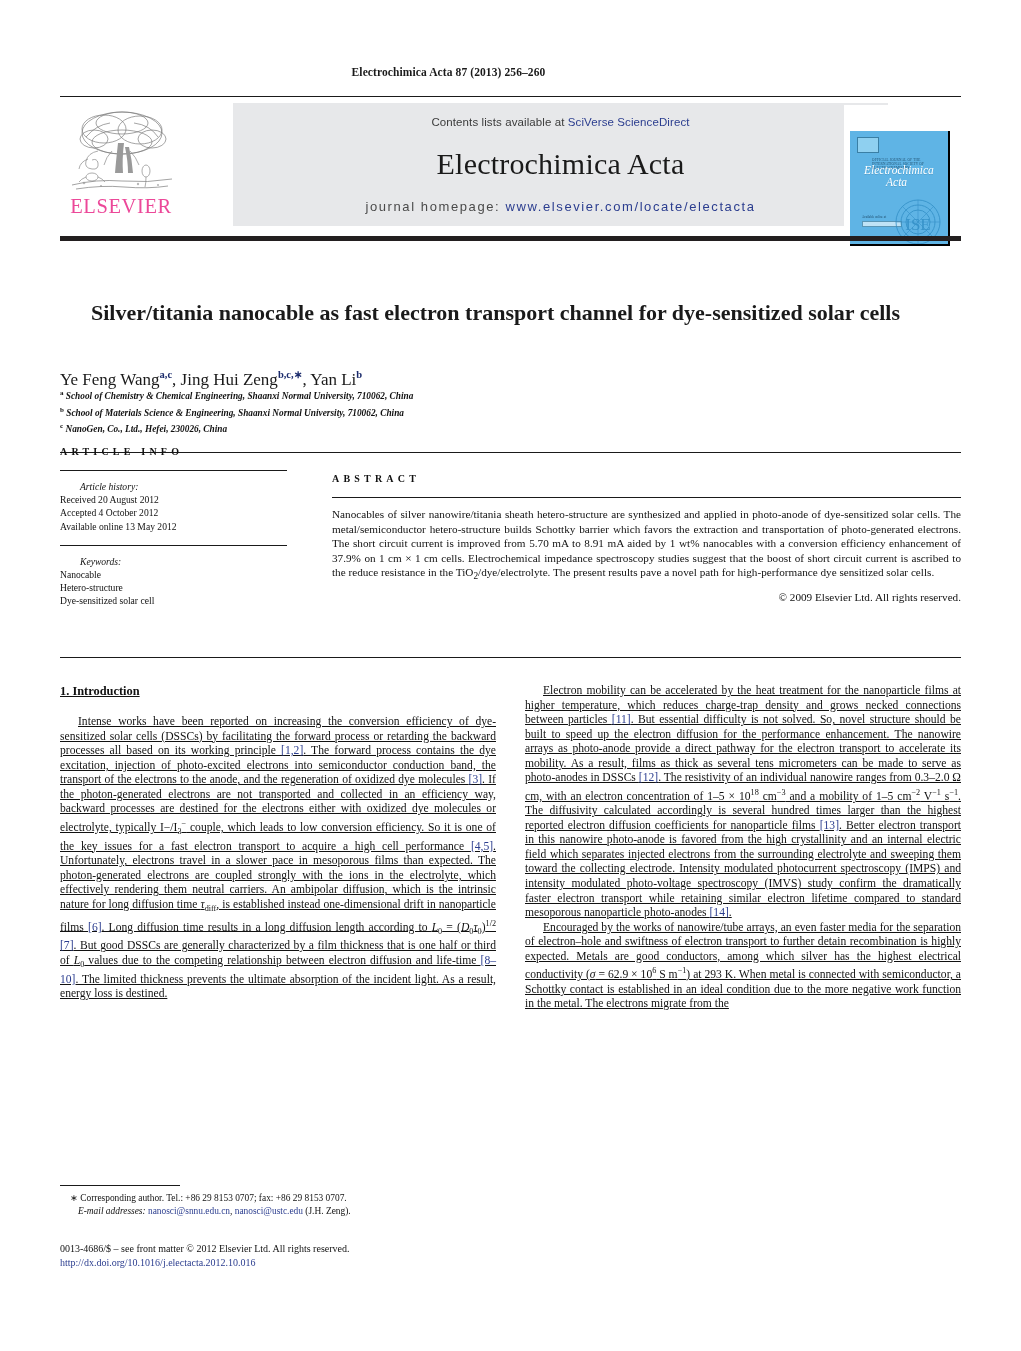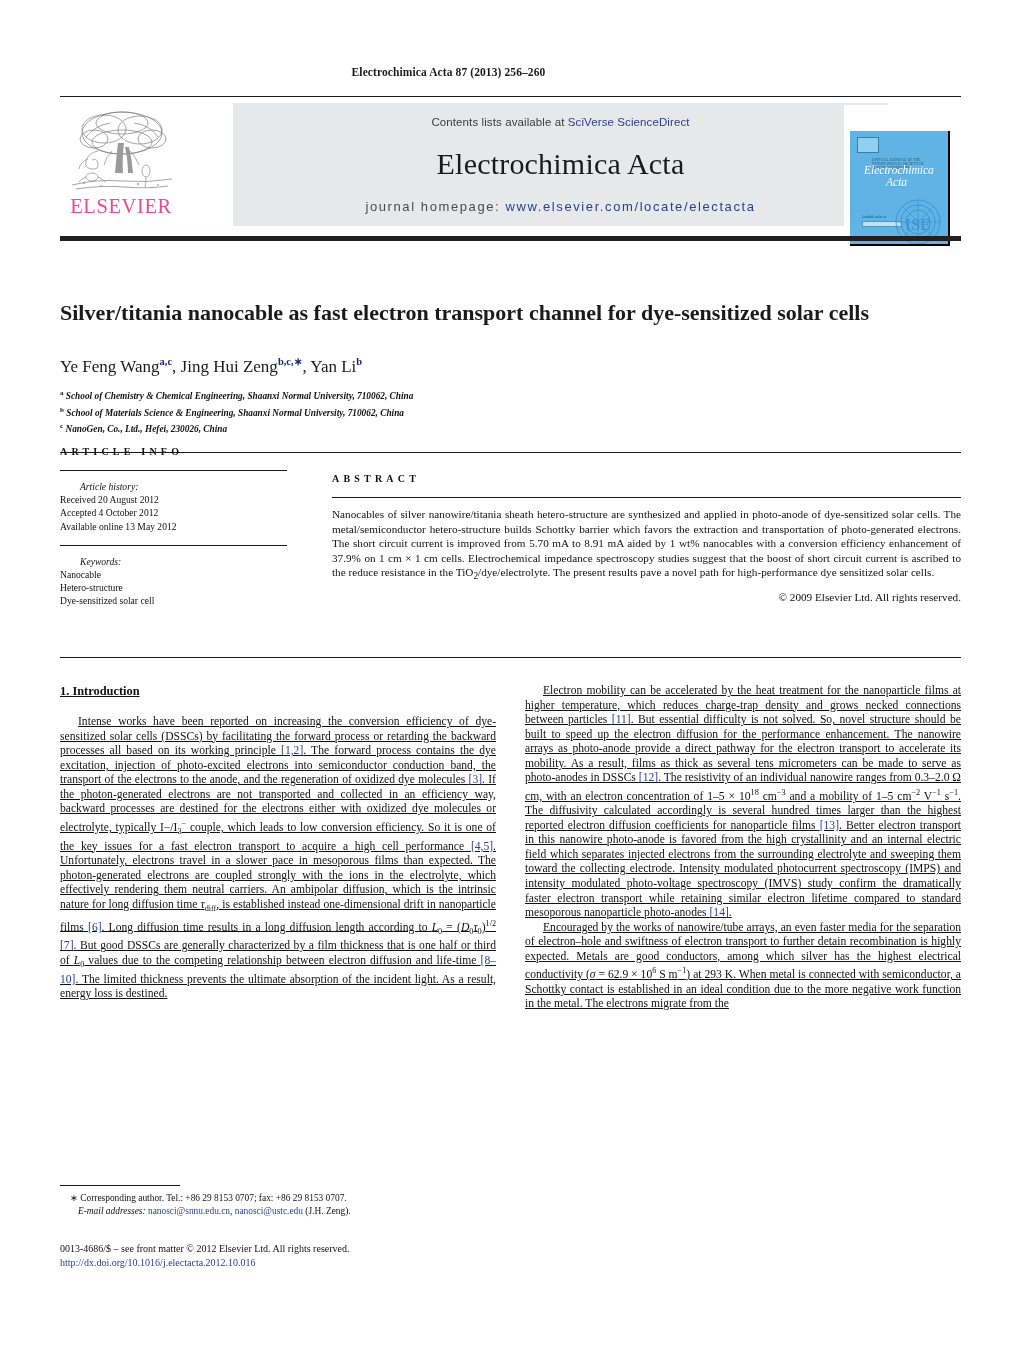--- a/index.html
+++ b/index.html
@@ -107,24 +107,24 @@
 
   .rule-black {
     position:absolute; left:60px; top:236px; width:901px; height:5px;
     background:#231f20;
   }
 
   
   .title {
     position:absolute; left:60px; top:283px; width:840px;
     font-family:"Liberation Serif", serif;
-    font-size:22px; line-height:29px; color:#1a1a1a;
+    font-size:22px; line-height:29px; color:#1a1a1a;text-align:right;
   }
   .authors {
-    position:absolute; left:60px; top:355px; width:860px;
+    position:absolute; left:60px; top:368px; width:860px;
     font-family:"Liberation Serif", serif;
     font-size:17px; color:#1a1a1a;
   }
   .authors sup { font-size:10.5px; color:#1a2a6b; font-weight:bold; vertical-align:super; }
   .affils {
     position:absolute; left:60px; top:387px; width:860px;
     font-family:"Liberation Serif", serif;
     font-style:italic; font-weight:bold; font-size:9.3px;
     line-height:13.6px; color:#111;
   }

